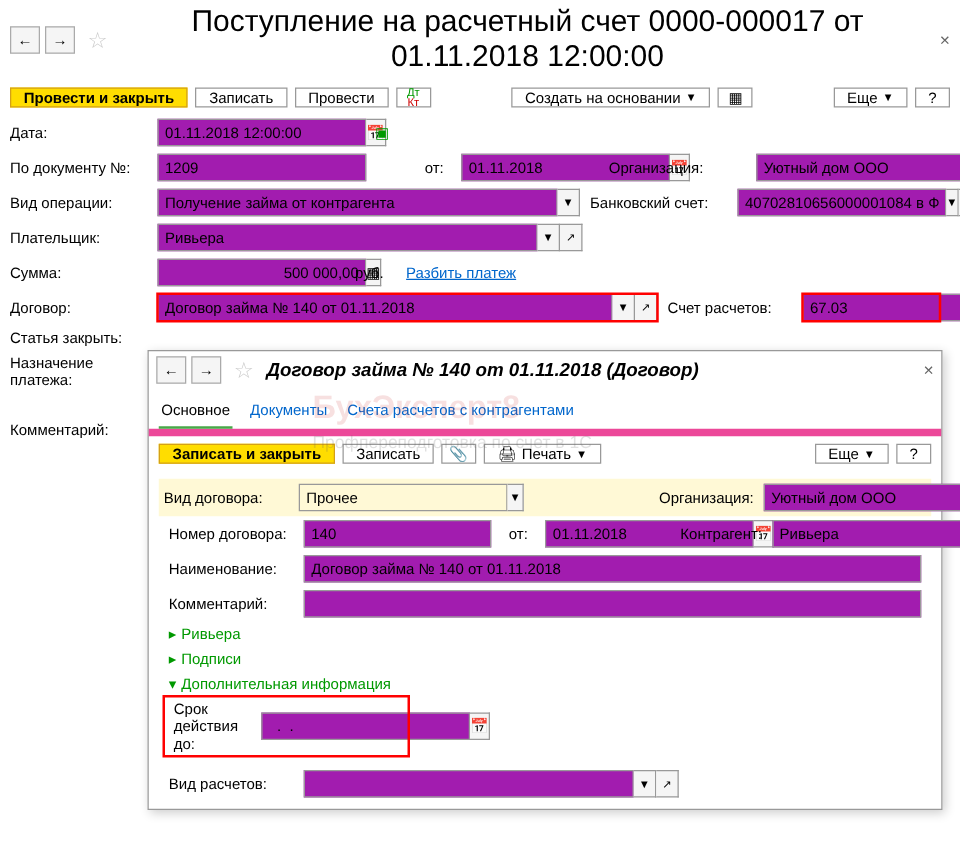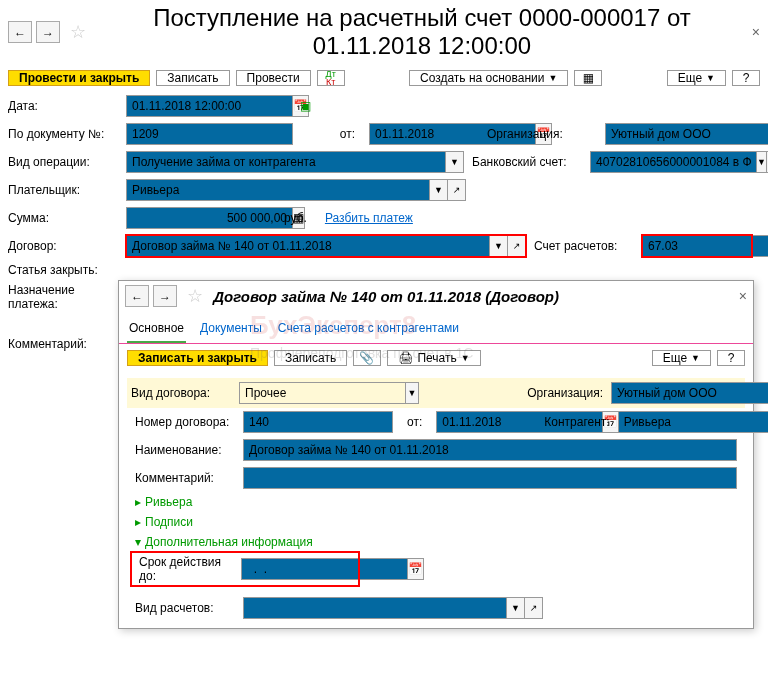--- a/index.html
+++ b/index.html
@@ -10,31 +10,31 @@
 .title { font-size: 24px; font-weight: normal; flex: 1; text-align: center; }
 .close-x { font-size: 14px; color: #666; cursor: pointer; }
 .action-bar { display: flex; align-items: center; padding: 6px 8px; gap: 6px; flex-wrap: wrap; }
 .btn { border: 1px solid #999; background: #fff; padding: 4px 10px; cursor: pointer; font-size: 12px; display: inline-flex; align-items: center; gap: 4px; height: 16px; }
 .btn-yellow { background: #ffdd00; border-color: #d4a017; font-weight: bold; }
 .btn-icon { width: 28px; justify-content: center; padding: 0; }
 .spacer { flex: 1; }
 .form-row { display: flex; align-items: center; padding: 3px 8px; gap: 8px; }
 .label { width: 110px; flex-shrink: 0; }
 .label-sm { width: 60px; flex-shrink: 0; }
-.input { border: 1px solid #999; padding: 3px 5px; height: 22px; background: #0369a1; font-size: 12px; }
+.input { border: 1px solid #999; padding: 3px 5px; height: 22px; background: #a21caf; font-size: 12px; }
 .input-group { display: flex; }
 .input-group .input { flex: 1; }
 .input-group .drop-btn, .input-group .ext-btn { width: 18px; height: 22px; border: 1px solid #999; border-left: none; background: #f5f5f5; display: flex; align-items: center; justify-content: center; cursor: pointer; font-size: 9px; }
 .cal-btn { width: 22px; height: 22px; border: 1px solid #999; border-left: none; background: #f5f5f5; display: flex; align-items: center; justify-content: center; cursor: pointer; }
 .link { color: #0066cc; text-decoration: underline; cursor: pointer; }
 .highlight-red-group { outline: 2px solid red; outline-offset: -1px; }
 .dialog { position: absolute; top: 280px; left: 118px; width: 636px; background: #fff; border: 1px solid #999; box-shadow: 2px 2px 8px rgba(0,0,0,0.2); z-index: 10; }
 .dialog-header { display: flex; align-items: center; padding: 4px 6px; gap: 4px; }
 .dialog-title { font-size: 15px; font-weight: bold; flex: 1; font-style: italic; }
-.tabs { display: flex; border-bottom: 1px solid #ec4899; padding: 0 8px; gap: 12px; margin-top: 4px; }
+.tabs { display: flex; border-bottom: 6px solid #ec4899; padding: 0 8px; gap: 12px; margin-top: 4px; }
 .tab { padding: 6px 2px; cursor: pointer; font-size: 12px; }
 .tab.active { border-bottom: 2px solid #48a848; }
 .tab.link-tab { color: #0066cc; }
 .dialog-body { padding: 6px 8px; }
 .highlight-yellow { background: #fff9d6; }
 .expand-item { color: #009900; padding: 3px 8px; cursor: pointer; display: flex; align-items: center; gap: 4px; }
 .dktkt { font-size: 9px; line-height: 8px; }
 .dt { color: #009900; }
 .kt { color: #cc0000; }
 .col-right { display: flex; align-items: center; gap: 8px; margin-left: auto; }
@@ -221,21 +221,21 @@
       <span class="label" style="width:100px">Наименование:</span>
       <input class="input" style="width: 500px;" value="Договор займа № 140 от 01.11.2018">
     </div>
     <div class="form-row">
       <span class="label" style="width:100px">Комментарий:</span>
       <input class="input" style="width: 500px;">
     </div>
     <div class="expand-item">▸ <span>Ривьера</span></div>
     <div class="expand-item">▸ <span>Подписи</span></div>
     <div class="expand-item">▾ <span>Дополнительная информация</span></div>
-    <div class="form-row highlight-red-group" style="width:228px;margin-left:4px">
+    <div class="form-row highlight-red-group" style="width:196px;margin-left:4px">
       <span style="width:110px">Срок действия до:</span>
       <div class="input-group" style="width:110px">
         <input class="input" value="  .  .    " style="">
         <div class="cal-btn">📅</div>
       </div>
     </div>
     <div class="form-row" style="margin-top:8px">
       <span class="label" style="width:100px">Вид расчетов:</span>
       <div class="input-group" style="width:300px">
         <input class="input" style="">

